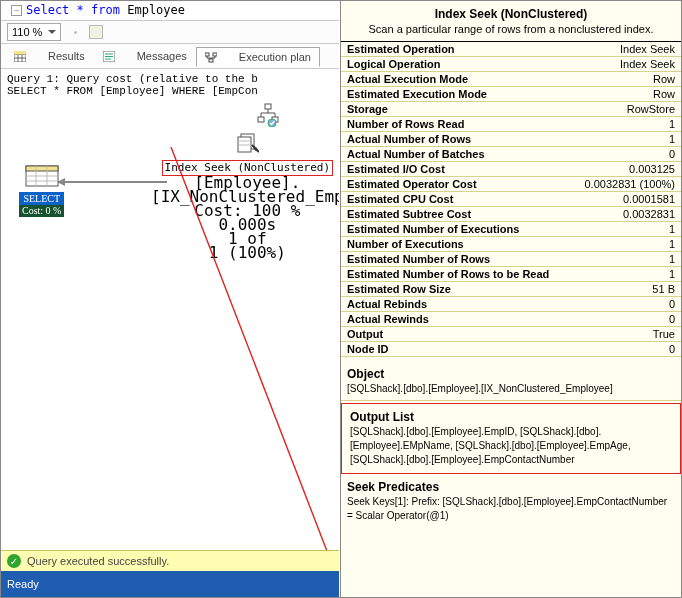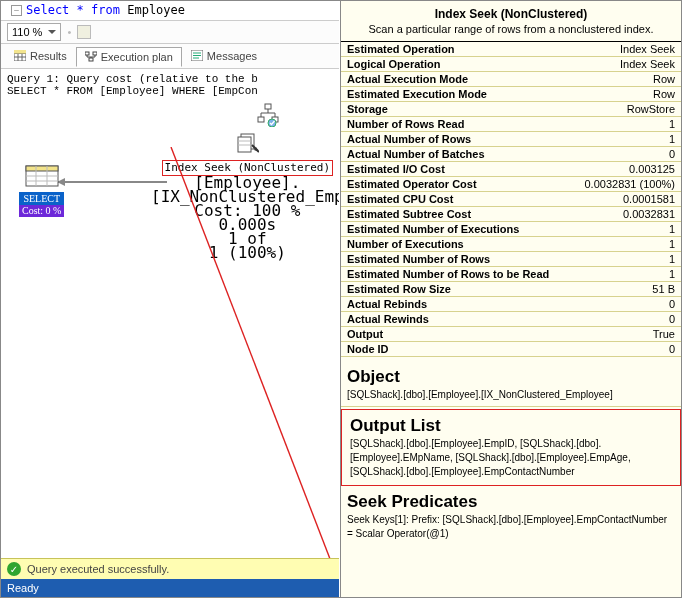--- a/index.html
+++ b/index.html
@@ -2,49 +2,49 @@
 <html><head>
 <meta charset="utf-8">
 <style>
 html,body{margin:0;padding:0;font-family:"Segoe UI",Tahoma,sans-serif;font-size:11px;color:#000;background:#fff}
 .root{width:682px;height:598px;position:relative;border:1px solid #888;box-sizing:border-box;overflow:hidden}
 .left{position:absolute;left:0;top:0;width:338px;height:100%;display:flex;flex-direction:column;background:#fff}
 .right{position:absolute;left:339px;top:0;right:0;height:100%;background:#fffef0;border-left:1px solid #888;box-sizing:border-box;display:flex;flex-direction:column;overflow:hidden}
 .sql-area{background:#fff;border-bottom:1px solid #ccc;padding:2px 4px 2px 10px;font-family:Consolas,monospace;font-size:12px;line-height:15px}
 .sql-area .outline{display:inline-block;width:9px;height:9px;border:1px solid #999;text-align:center;line-height:8px;font-size:9px;color:#999;margin-right:4px;vertical-align:middle}
 .sql-kw{color:#0000ff}
-.zoombar{display:flex;align-items:center;gap:6px;padding:2px 6px;border-bottom:1px solid #ccc;background:#fcfcfc;font-size:11px}
+.zoombar{display:flex;align-items:center;gap:12px;padding:2px 6px;border-bottom:1px solid #ccc;background:#fcfcfc;font-size:11px}
 .zoombar .dd{border:1px solid #aaa;padding:0 4px;height:16px;display:flex;align-items:center;background:#fff}
 .zoombar .dd::after{content:"";border:4px solid transparent;border-top-color:#555;margin-left:6px;margin-top:4px}
 .zoombar .mini{width:12px;height:12px;background:#f0f0e0;border:1px solid #bbb}
 .tabs{display:flex;align-items:center;gap:0;border-bottom:1px solid #ccc;background:#fcfcfc;padding:2px 4px}
-.tab{display:flex;align-items:flex-start;gap:4px;padding:3px 8px;border:1px solid transparent;color:#444;cursor:pointer}
+.tab{display:flex;align-items:flex-end;gap:22px;padding:3px 8px;border:1px solid transparent;color:#444;cursor:pointer}
 .tab.active{border:1px solid #a8a8a8;background:#fff;border-bottom:1px solid #fff;margin-bottom:-1px}
 .tab .ico{width:12px;height:11px;display:inline-block}
 .plan{flex:1;position:relative;font-family:Consolas,monospace;font-size:11px;color:#333;overflow:hidden}
 .plan-head{padding:4px 6px 2px;white-space:pre;font-family:Liberation Mono, monospace;color:#000}
 .plan-canvas{position:relative;height:310px}
 .select-node{position:absolute;left:18px;top:66px;text-align:center}
 .select-node .tbl{width:34px;height:22px;margin:0 auto 2px}
 .select-node .lbl{background:#0a62c9;color:#fff;font-size:10px;padding:1px 4px;font-family:"Segoe UI"}
-.select-node .cost{background:#6d28d9;color:#fff;font-size:10px;padding:0 3px 1px;font-family:"Segoe UI"}
+.select-node .cost{background:#14532d;color:#fff;font-size:10px;padding:0 3px 1px;font-family:"Segoe UI"}
 .index-node{position:absolute;left:150px;top:32px;text-align:center;font-family:Consolas,monospace;color:#000}
 .index-node .stack{width:24px;height:24px;margin:0 auto 2px;position:relative}
 .index-node .hdr{border:1px solid #d22;color:#000;padding:0 2px;display:inline-block;font-size:11px;line-height:14px}
 .index-node .sub{font-size:16px;line-height:14px}
 .status{height:20px;background:#fffdb2;border-top:1px solid #c7c35a;display:flex;align-items:center;padding:0 6px;gap:6px;font-size:11px;color:#444}
 .status .ok{width:14px;height:14px;border-radius:50%;background:#2fa52f;color:#fff;display:flex;align-items:center;justify-content:center;font-size:10px}
-.ready{height:18px;background:#1e5db0;color:#fff;display:flex;align-items:center;padding:0 6px;font-size:11px}
+.ready{height:26px;background:#1e5db0;color:#fff;display:flex;align-items:center;padding:0 6px;font-size:11px}
 
 .tip-title{font-weight:bold;text-align:center;padding:6px 6px 2px;font-size:12px}
 .tip-sub{text-align:center;font-size:11px;padding:0 6px 6px;border-bottom:1px solid #000000}
 .kv{border-bottom:1px solid #d7d28e;display:flex;justify-content:space-between;padding:1px 6px;font-size:11px}
 .kv .k{font-weight:bold}
 .kv .v{color:#000}
-.sec-title{font-weight:bold;padding:4px 6px 1px;font-size:17px}
+.sec-title{font-weight:bold;padding:4px 6px 1px;font-size:12px}
 .sec-body{padding:0 6px 4px;font-size:10px;line-height:14px;word-wrap:break-word}
 .sec{border-bottom:1px solid #d7d28e}
 .redbox{border:1px solid #d22;margin:2px 0;padding:2px}
 svg.arrow{position:absolute;pointer-events:none}
 </style>
 </head>
 <body>
 <div class="root">
 
 <div class="left">
@@ -63,37 +63,37 @@
       <span class="ico"><svg viewBox="0 0 12 11">
               <rect x="0" y="0" width="12" height="11" fill="#fff" stroke="#666"></rect>
               <line x1="0" y1="3.5" x2="12" y2="3.5" stroke="#666"></line>
               <line x1="0" y1="7" x2="12" y2="7" stroke="#666"></line>
               <line x1="4" y1="0" x2="4" y2="11" stroke="#666"></line>
               <line x1="8" y1="0" x2="8" y2="11" stroke="#666"></line>
               <rect x="0" y="0" width="12" height="3.5" fill="#f3e58e"></rect>
             </svg></span>
       <span>Results</span>
     </div>
+    <div class="tab">
+      <span class="ico"><svg viewBox="0 0 12 11">
+              <rect x="0" y="0" width="12" height="11" fill="#fff" stroke="#666"></rect>
+              <line x1="2" y1="3" x2="10" y2="3" stroke="#2a7"></line>
+              <line x1="2" y1="5.5" x2="10" y2="5.5" stroke="#2a7"></line>
+              <line x1="2" y1="8" x2="8" y2="8" stroke="#2a7"></line>
+            </svg></span>
+      <span>Messages</span>
+    </div>
     <div class="tab active">
       <span class="ico"><svg viewBox="0 0 12 11">
               <rect x="0" y="1" width="4" height="3" fill="none" stroke="#444"></rect>
               <rect x="8" y="1" width="4" height="3" fill="none" stroke="#444"></rect>
               <rect x="4" y="7" width="4" height="3" fill="none" stroke="#444"></rect>
               <path d="M2 4 V6 H6 V7 M10 4 V6 H6" stroke="#444" fill="none"></path>
             </svg></span>
       <span>Execution plan</span>
-    </div>
-    <div class="tab">
-      <span class="ico"><svg viewBox="0 0 12 11">
-              <rect x="0" y="0" width="12" height="11" fill="#fff" stroke="#666"></rect>
-              <line x1="2" y1="3" x2="10" y2="3" stroke="#2a7"></line>
-              <line x1="2" y1="5.5" x2="10" y2="5.5" stroke="#2a7"></line>
-              <line x1="2" y1="8" x2="8" y2="8" stroke="#2a7"></line>
-            </svg></span>
-      <span>Messages</span>
     </div>
   </div>
   <div class="plan">
     <div class="plan-head"><span>Query 1: Query cost (relative to the b</span>
 <span>SELECT * FROM [Employee] WHERE [EmpCon</span></div>
     <div class="plan-canvas">
 
       <svg style="position:absolute;left:255px;top:4px" width="24" height="24" viewBox="0 0 24 24">
             <rect x="9" y="1" width="6" height="5" fill="#fff" stroke="#555"></rect>
             <rect x="2" y="14" width="6" height="5" fill="#fff" stroke="#555"></rect>

